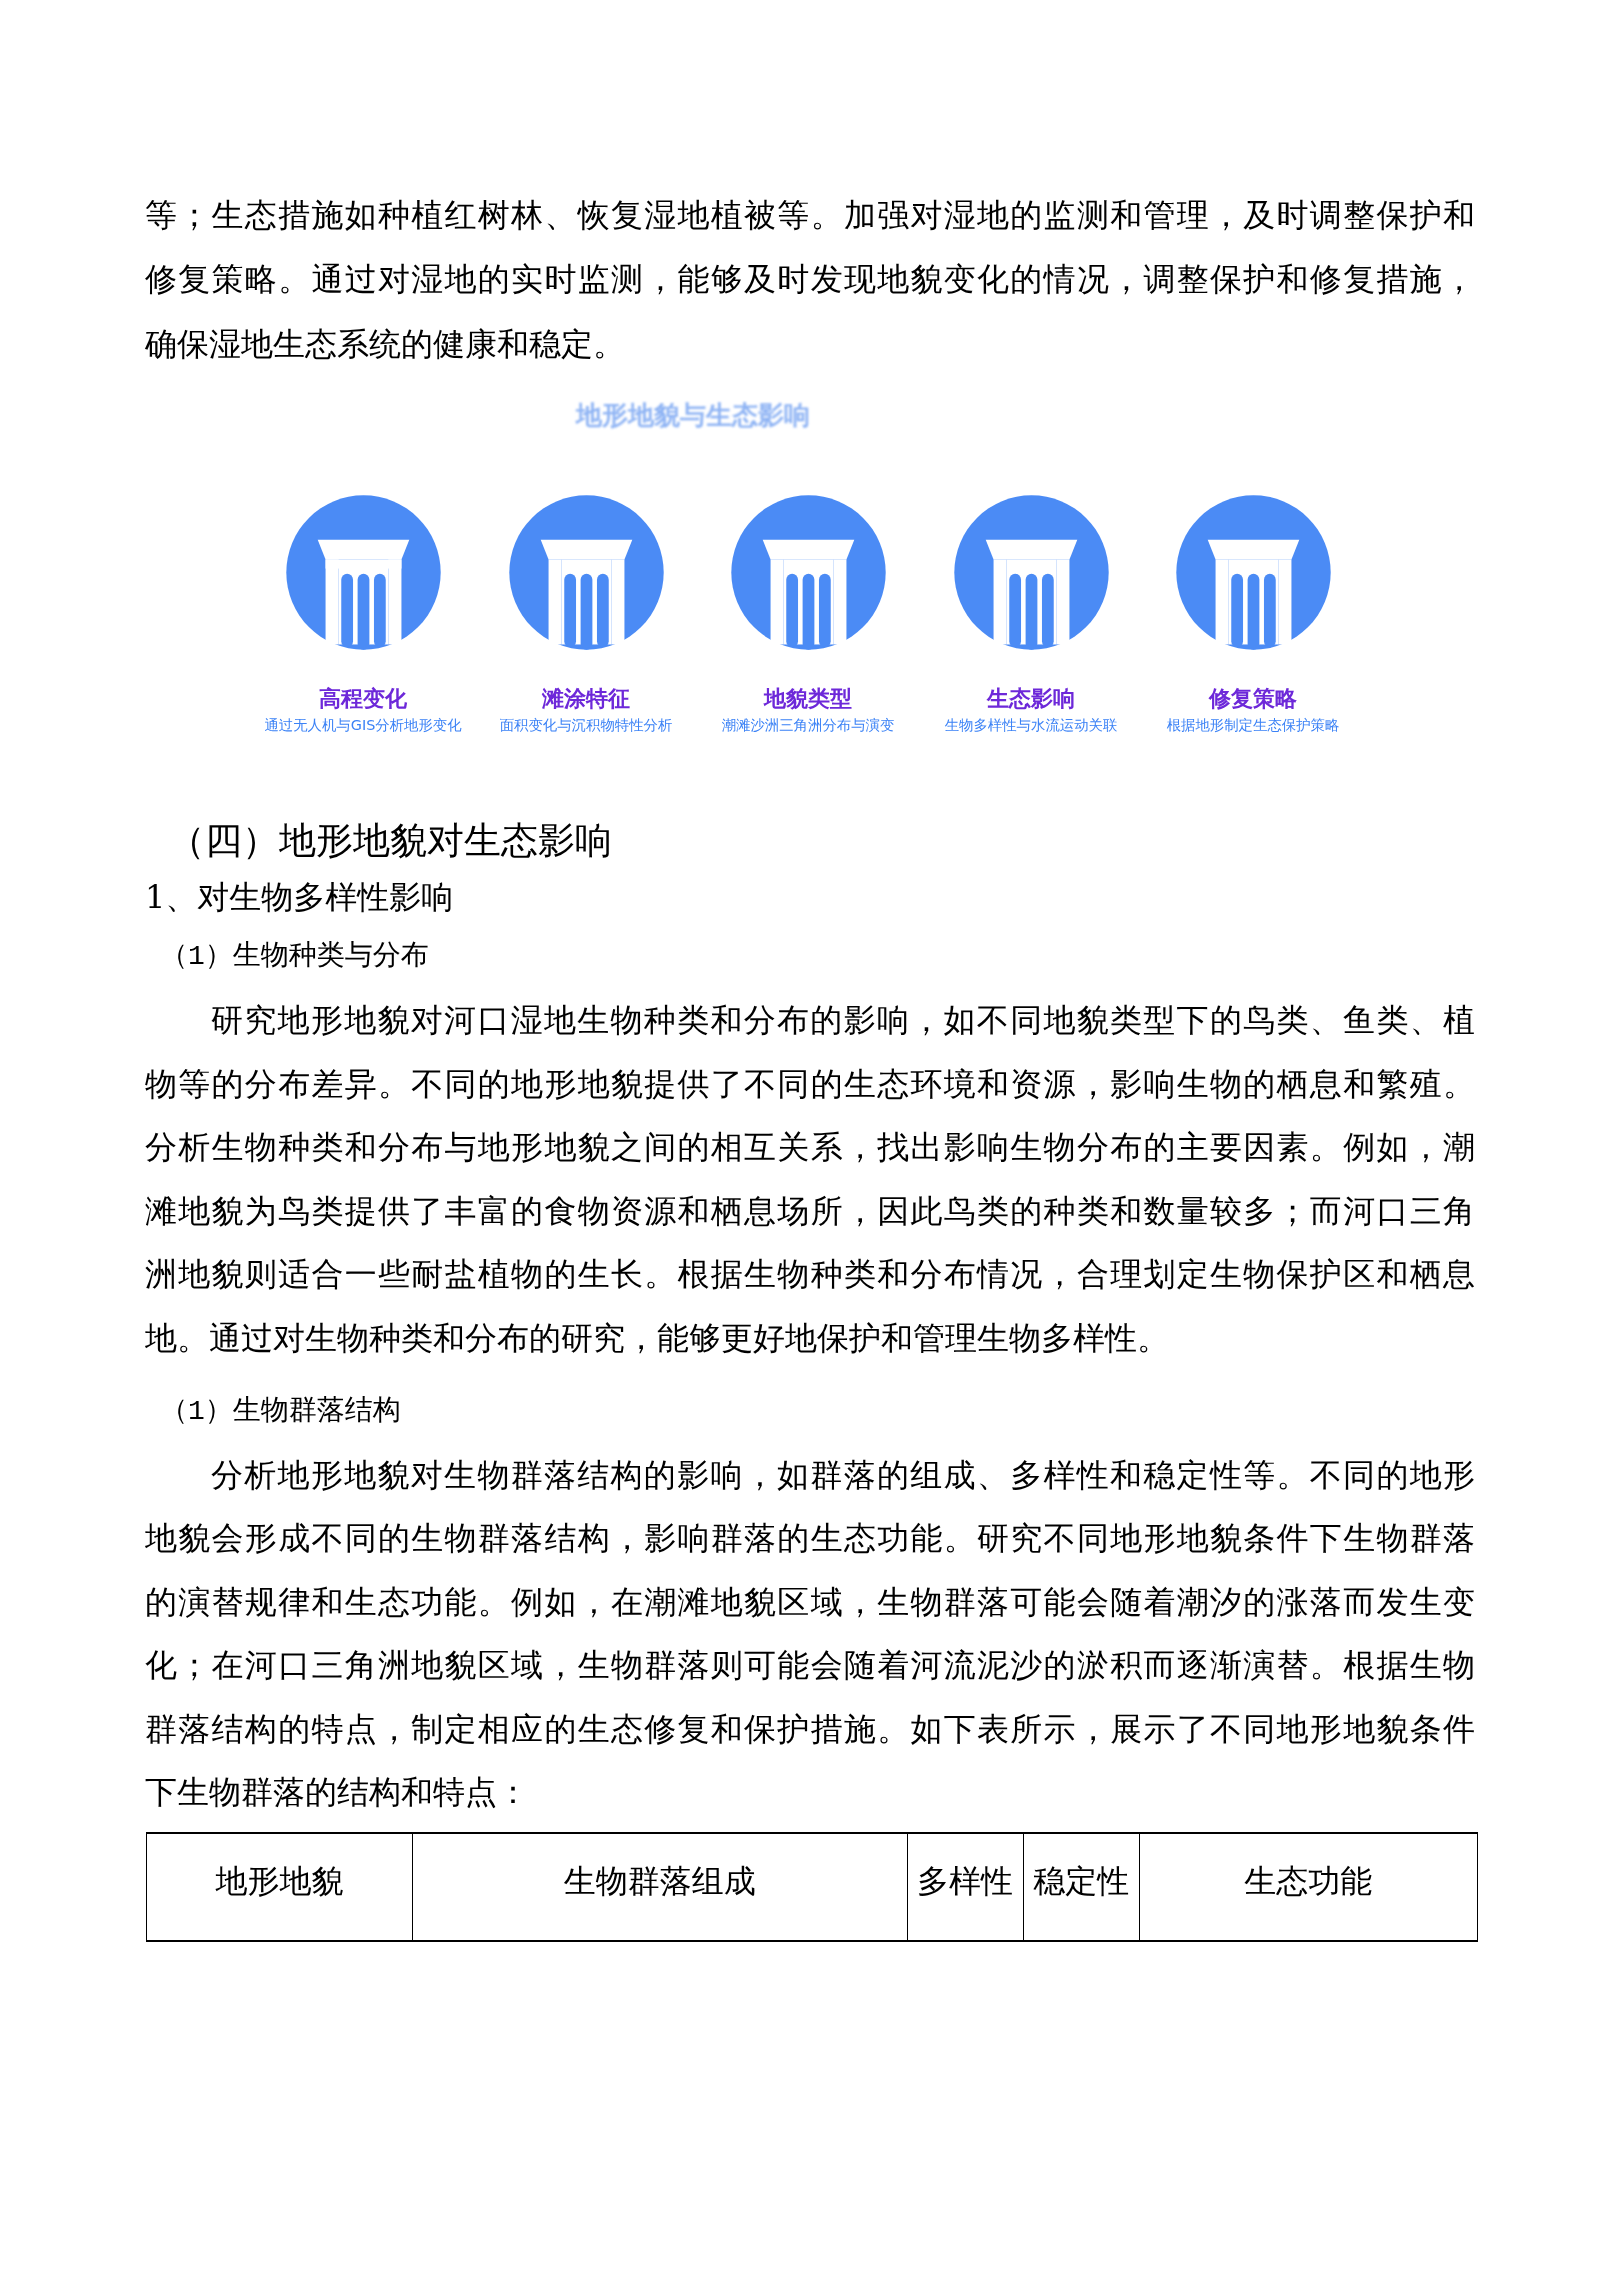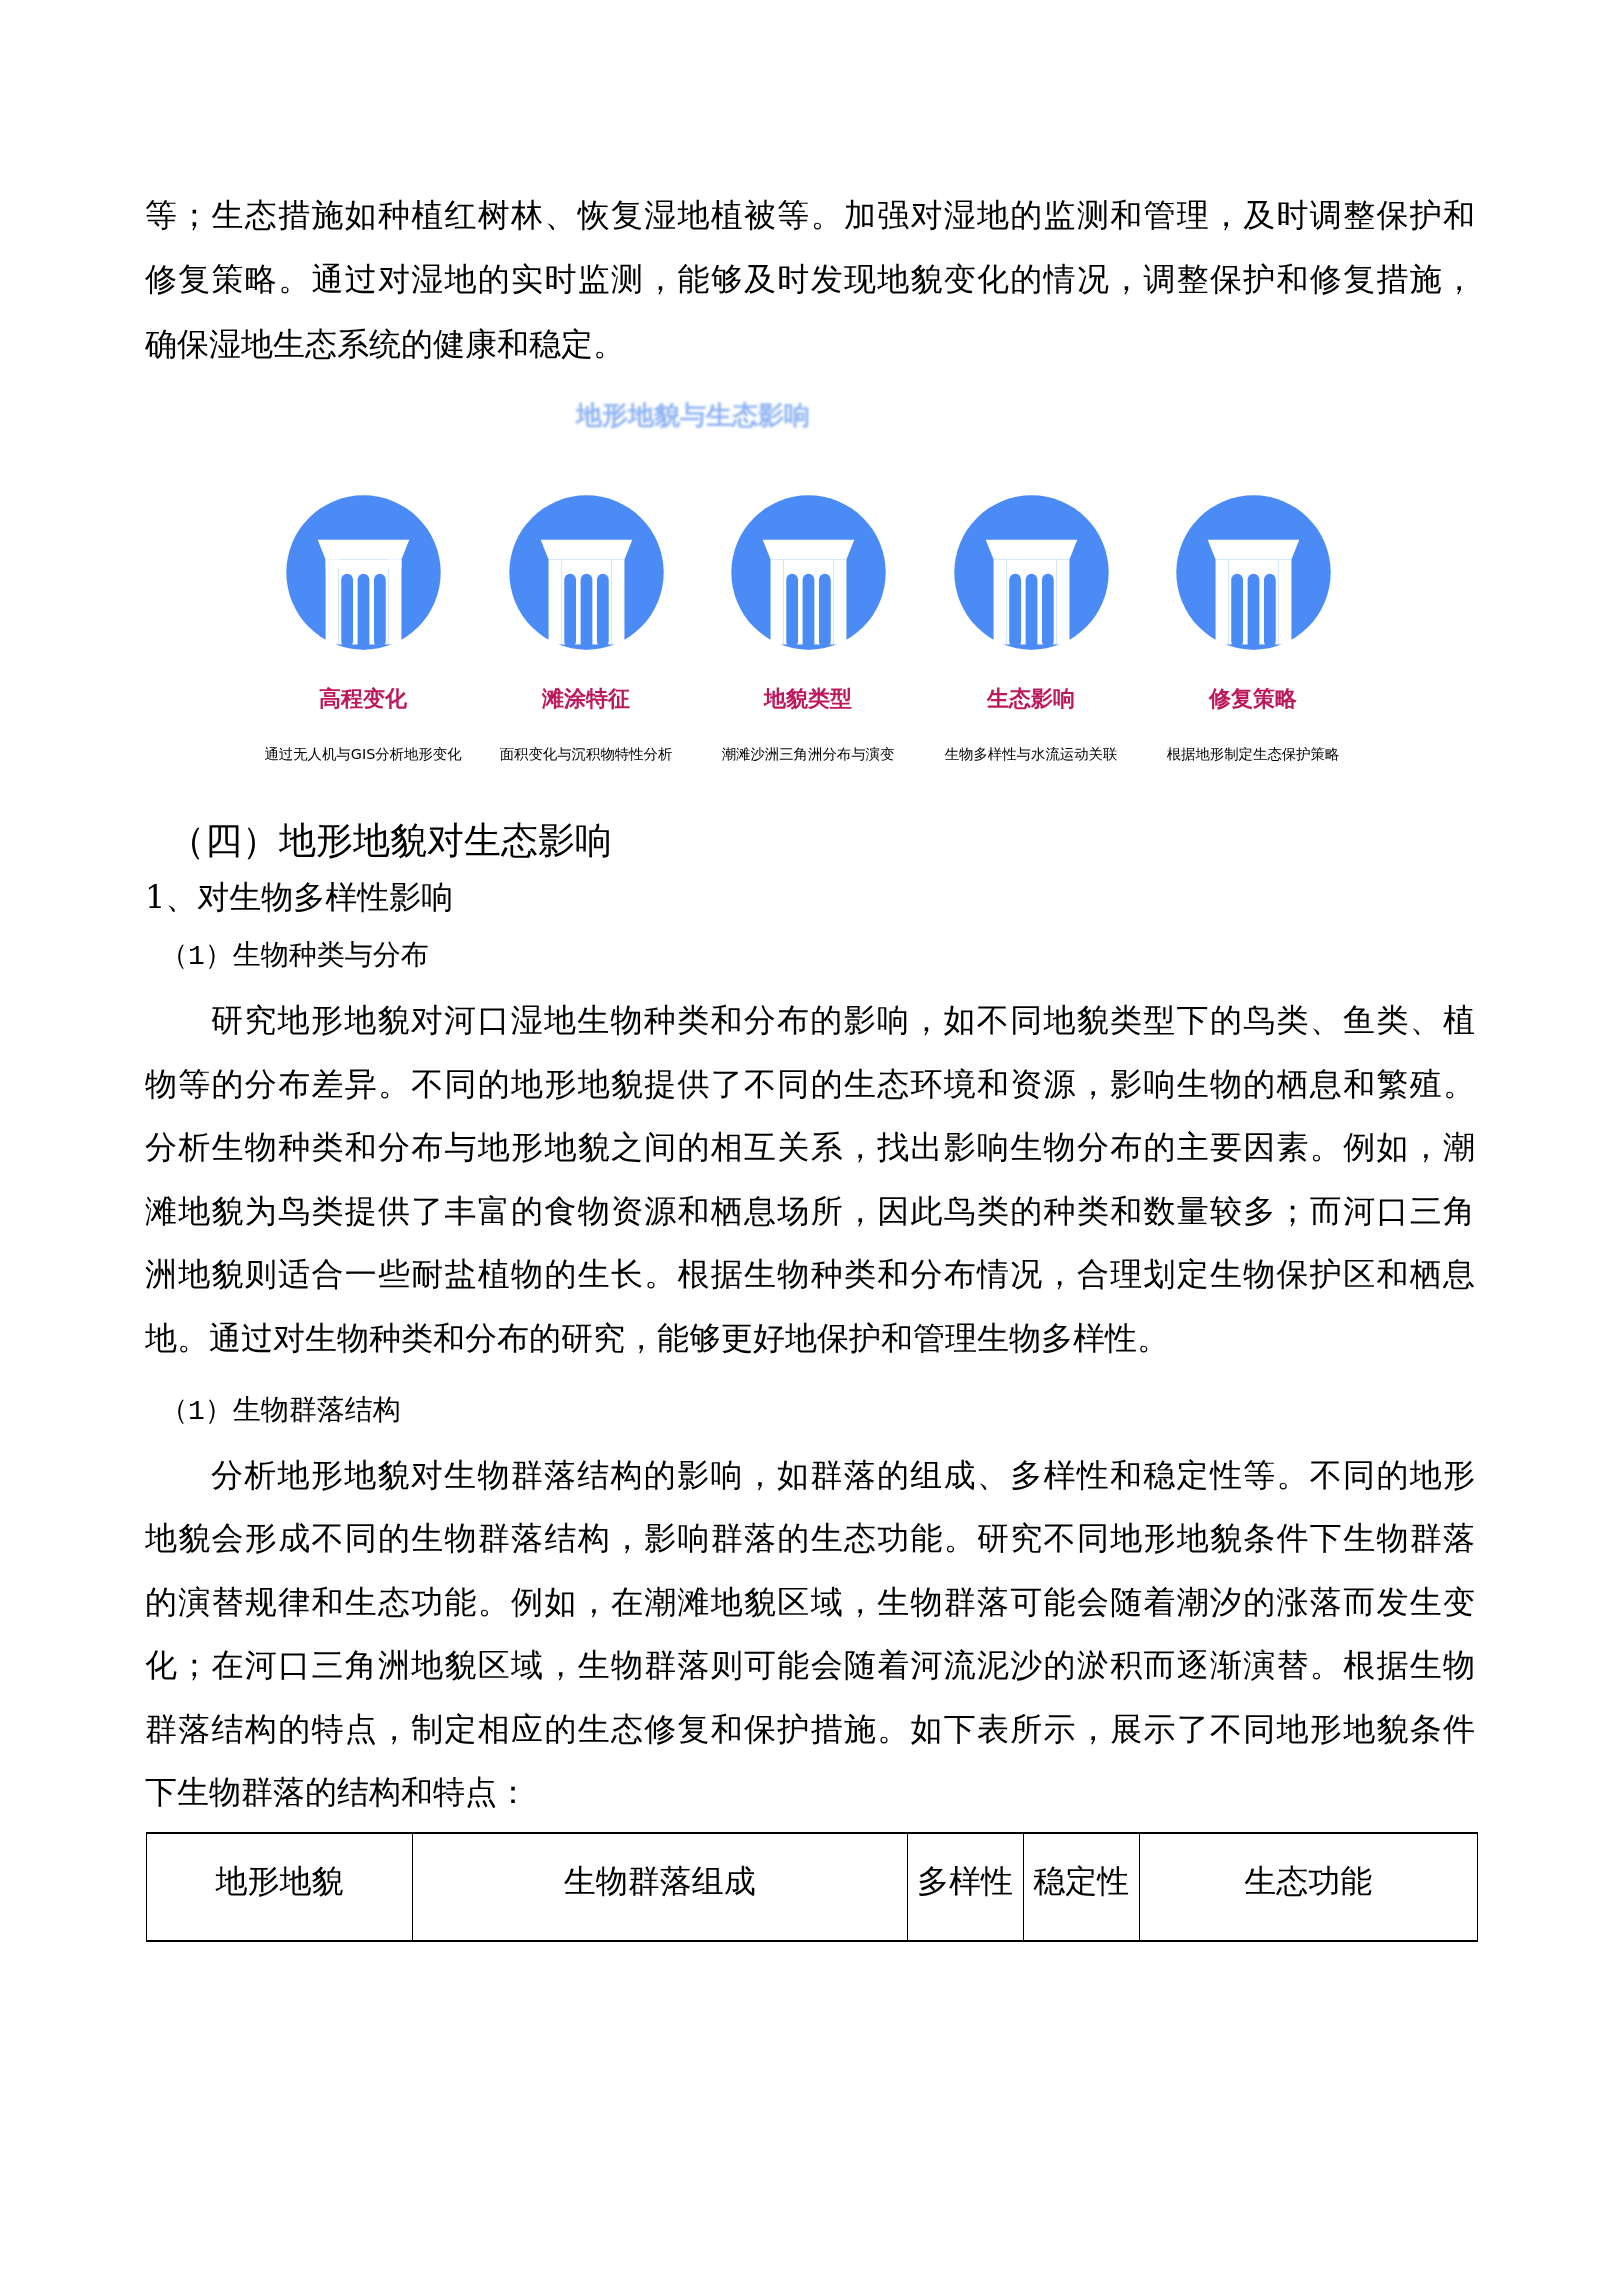--- a/index.html
+++ b/index.html
@@ -23,25 +23,25 @@
     .diagram-title {
       position: absolute; left: 0; width: 1386px; top: 398px; text-align: center;
       font-family: "DejaVu Sans", "Liberation Sans", sans-serif;
       font-size: 26px; font-weight: bold; color: #7aa6f2; opacity: 0.85;
       filter: blur(0.8px);
     }
     .dg-item { position: absolute; top: 494px; width: 216px; margin-left: -108px; text-align: center; }
     .dg-icon { width: 157px; height: 157px; margin: 0 auto; position: relative; }
     .dg-label {
       margin-top: 33px; font-family: "DejaVu Sans", "Liberation Sans", sans-serif;
-      font-size: 22px; font-weight: bold; color: #be185d; filter: blur(0.7px);
+      font-size: 22px; font-weight: bold; color: #6d28d9; filter: blur(0.7px);
     }
     .dg-desc {
-      margin-top: 29px; font-family: "DejaVu Sans", "Liberation Sans", sans-serif;
-      font-size: 14.4px; line-height: 22px; color: #000000; filter: blur(0.6px);
+      margin-top: 0; font-family: "DejaVu Sans", "Liberation Sans", sans-serif;
+      font-size: 14.4px; line-height: 22px; color: #3b82f6; filter: blur(0.6px);
       padding: 0 6.5px;
     }
 
     
     table.data {
       position: absolute; left: 146px; top: 1832px; width: 1332px;
       border-collapse: collapse; font-size: 32px;
       border-top: 2px solid #000; border-bottom: 2px solid #000;
     }
     table.data td {

